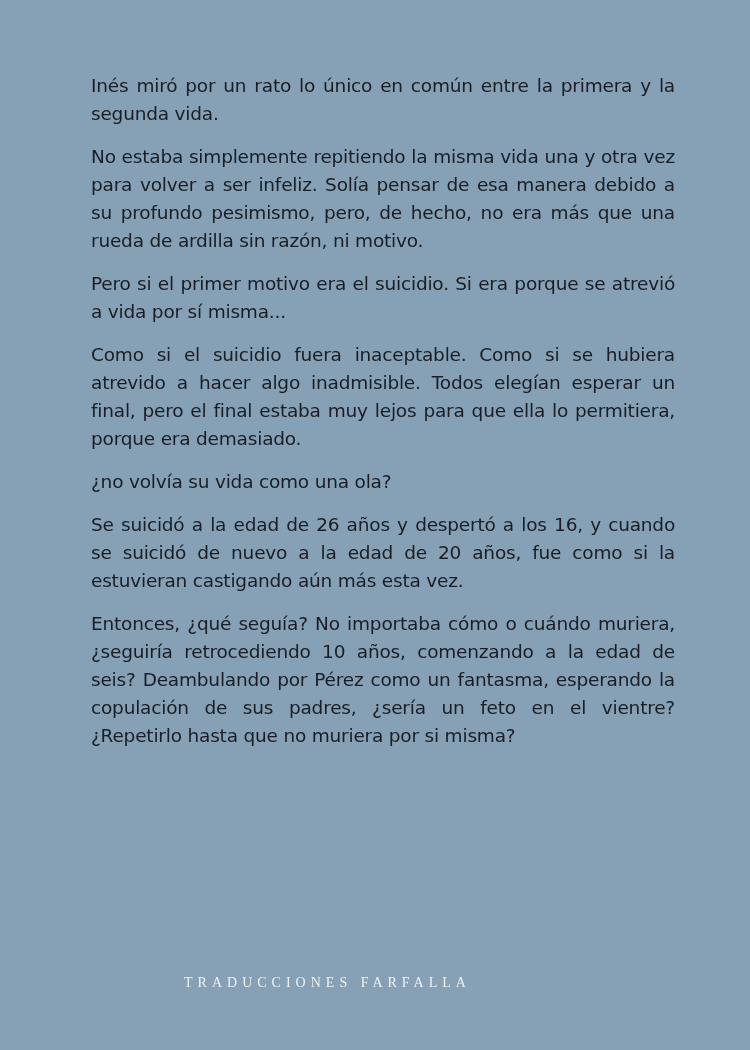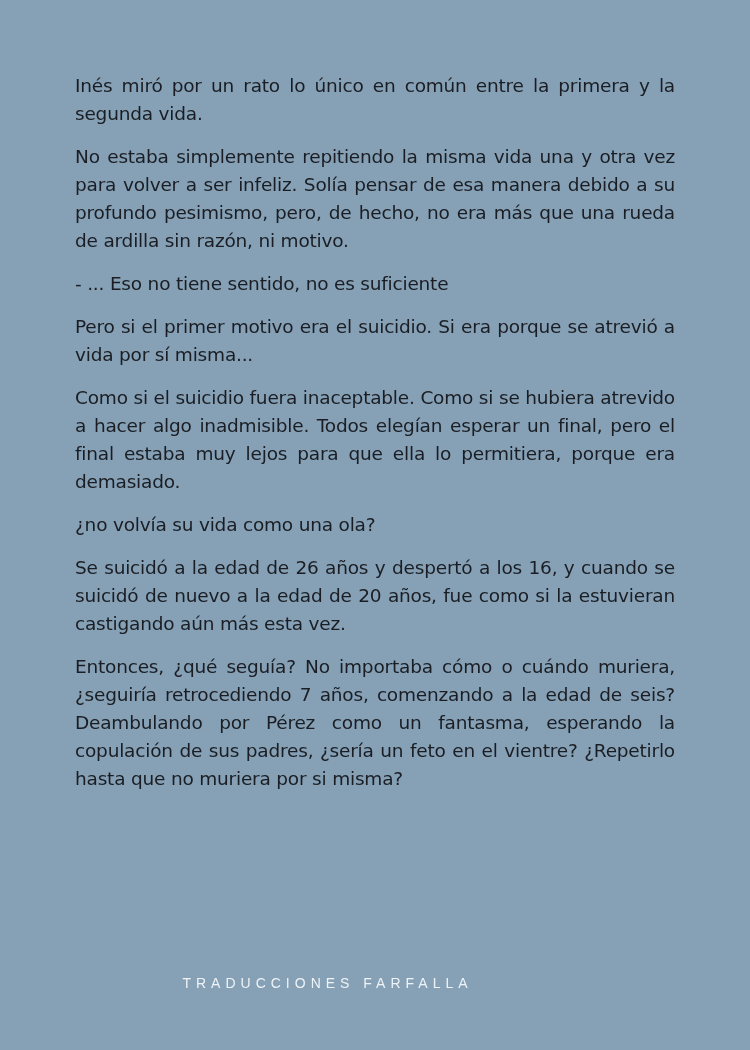--- a/index.html
+++ b/index.html
@@ -18,43 +18,42 @@
       left: 75px;
       top: 72px;
       width: 600px;
       font-family: "DejaVu Sans", sans-serif;
       font-size: 18.5px;
       line-height: 28px;
       color: #1a1e24;
       letter-spacing: -0.2px;
     }
     .page p {
-      margin: 0 0 15px 0;
+      margin: 0 0 15px 16px;
       text-align: justify;
       text-align-last: left;
     }
     .footer {
       position: absolute;
       left: 0;
       top: 975px;
       width: 655px;
       text-align: center;
-      font-family: Liberation Sans, sans-serif;
+      font-family: Liberation Serif, serif;
       font-size: 14px;
       letter-spacing: 5px;
       color: #eef3f7;
     }
   </style>
 </head>
 <body>
 
 <div class="page">
   <p>Inés miró por un rato lo único en común entre la primera y la segunda vida.</p>
   <p>No estaba simplemente repitiendo la misma vida una y otra vez para volver a ser infeliz. Solía pensar de esa manera debido a su profundo pesimismo, pero, de hecho, no era más que una rueda de ardilla sin razón, ni motivo.</p>
-  <p>- ... Eso no tiene sentido, no es suficiente</p>
   <p>Pero si el primer motivo era el suicidio. Si era porque se atrevió a vida por sí misma...</p>
   <p>Como si el suicidio fuera inaceptable. Como si se hubiera atrevido a hacer algo inadmisible. Todos elegían esperar un final, pero el final estaba muy lejos para que ella lo permitiera, porque era demasiado.</p>
   <p>¿no volvía su vida como una ola?</p>
   <p>Se suicidó a la edad de 26 años y despertó a los 16, y cuando se suicidó de nuevo a la edad de 20 años, fue como si la estuvieran castigando aún más esta vez.</p>
-  <p>Entonces, ¿qué seguía? No importaba cómo o cuándo muriera, ¿seguiría retrocediendo 7 años, comenzando a la edad de seis? Deambulando por Pérez como un fantasma, esperando la copulación de sus padres, ¿sería un feto en el vientre? ¿Repetirlo hasta que no muriera por si misma?</p>
+  <p>Entonces, ¿qué seguía? No importaba cómo o cuándo muriera, ¿seguiría retrocediendo 10 años, comenzando a la edad de seis? Deambulando por Pérez como un fantasma, esperando la copulación de sus padres, ¿sería un feto en el vientre? ¿Repetirlo hasta que no muriera por si misma?</p>
 </div>
 
 <div class="footer">TRADUCCIONES  FARFALLA</div>
 
 </body></html>

